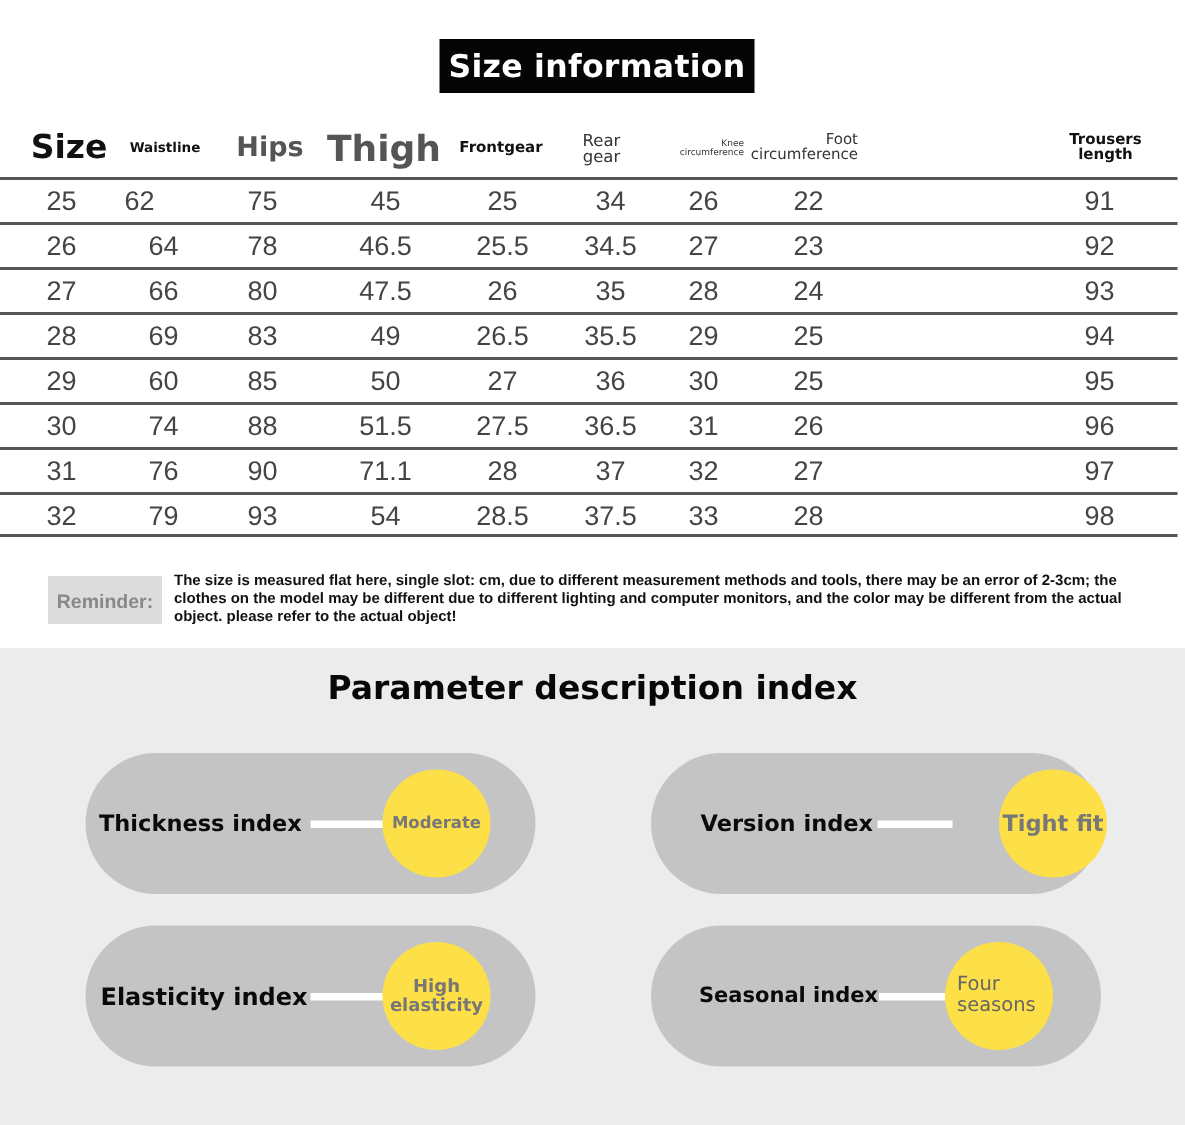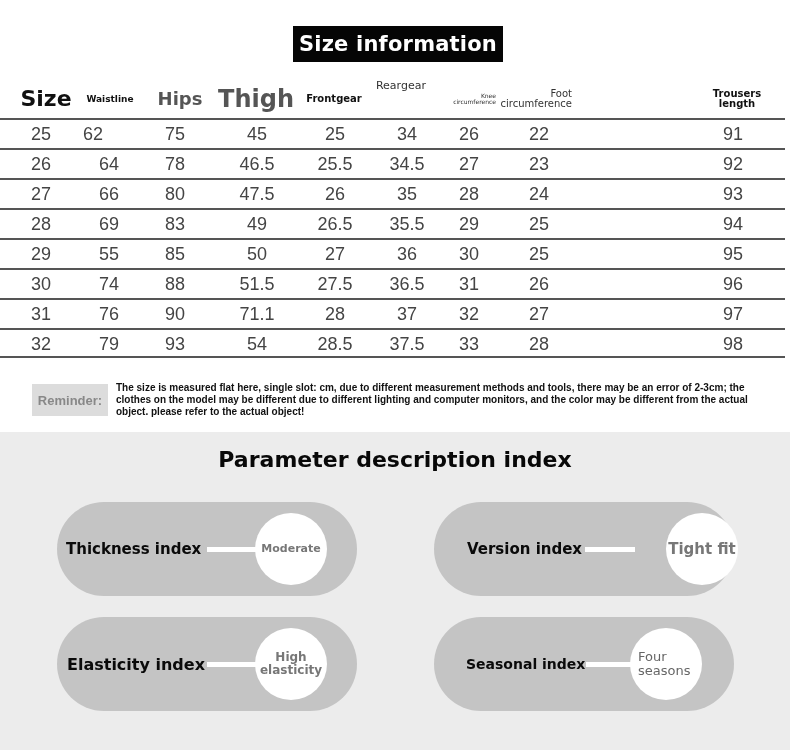--- a/index.html
+++ b/index.html
@@ -13,38 +13,38 @@
   .row.last { border-bottom: 2px solid #555; }
   .cell { position: absolute; top: 0; height: 28px; display: flex; align-items: center; justify-content: center; font-family: "Liberation Sans", sans-serif; font-size: 18px; color: #444; }
   .reminder { position: absolute; left: 32px; top: 382px; width: 728px; height: 36px; }
   .rem-label { position: absolute; left: 0; top: 2px; width: 76px; height: 32px; background: #dcdcdc; color: #888; font-weight: bold; font-size: 13px; display: flex; align-items: center; justify-content: center; font-family: "Liberation Sans", sans-serif; }
   .rem-text { position: absolute; left: 84px; top: 0; width: 650px; font-size: 10px; line-height: 12px; font-family: "Liberation Sans", sans-serif; font-weight: bold; color: #111; }
   .bottom { position: absolute; left: 0; top: 432px; width: 790px; height: 318px; background: #ececec; }
   .param-title { position: absolute; left: 0; top: 15px; width: 790px; text-align: center; font-weight: bold; font-size: 22px; color: #080808; }
   .pill { position: absolute; width: 300px; height: 94px; background: #c4c4c4; border-radius: 47px; }
   .pill-label { position: absolute; top: 0; height: 94px; display: flex; align-items: center; font-weight: bold; font-size: 15px; color: #0a0a0a; white-space: nowrap; }
   .pill-line { position: absolute; top: 45px; height: 5px; background: #fff; }
-  .pill-circle { position: absolute; top: 11px; width: 72px; height: 72px; border-radius: 50%; background: #ffffff; display: flex; align-items: center; justify-content: center; text-align: left; color: #777; font-weight: bold; line-height: 1.1; }
+  .pill-circle { position: absolute; top: 11px; width: 72px; height: 72px; border-radius: 50%; background: #fde047; display: flex; align-items: center; justify-content: center; text-align: left; color: #777; font-weight: bold; line-height: 1.1; }
 </style>
 </head>
 <body>
 
 <div class="top">
   <div class="title-box">Size information</div>
 
   <div class="hdr">
     <div class="hcell" style="left:18px;width:56px;font-size:22px;color:#111;">Size</div>
     <div class="hcell" style="left:82px;width:56px;font-size:9px;color:#111;">Waistline</div>
     <div class="hcell" style="left:152px;width:56px;font-size:18px;color:#555;">Hips</div>
     <div class="hcell" style="left:218px;width:76px;font-size:24px;color:#555;">Thigh</div>
     <div class="hcell" style="left:310px;width:48px;font-size:10px;color:#111;flex-direction:row;">
       <span>Front</span>
       <span>gear</span>
     </div>
-    <div class="hcell" style="left:378px;width:46px;font-size:11px;color:#333;align-items:flex-start;font-weight:normal;">
+    <div class="hcell" style="left:378px;width:46px;font-size:11px;color:#333;flex-direction:column;align-items:center;font-weight:normal;">
       <span>Rear</span>
       <span>gear</span>
     </div>
     <div class="hcell" style="left:440px;width:56px;font-size:6px;color:#333;flex-direction:column;align-items:flex-end;font-weight:normal;">
       <span>Knee</span>
       <span>circumference</span>
     </div>
     <div class="hcell" style="left:506px;width:66px;font-size:10px;color:#333;flex-direction:column;align-items:flex-end;font-weight:normal;">
       <span>Foot</span>
       <span>circumference</span>
@@ -96,21 +96,21 @@
       <div class="cell" style="left:232px;width:50px;">49</div>
       <div class="cell" style="left:310px;width:50px;">26.5</div>
       <div class="cell" style="left:382px;width:50px;">35.5</div>
       <div class="cell" style="left:448px;width:42px;">29</div>
       <div class="cell" style="left:518px;width:42px;">25</div>
       <div class="cell" style="left:600px;width:60px;"></div>
       <div class="cell" style="left:712px;width:42px;">94</div>
     </div>
     <div class="row" style="top:120px;">
       <div class="cell" style="left:20px;width:42px;">29</div>
-      <div class="cell" style="left:88px;width:42px;">55</div>
+      <div class="cell" style="left:88px;width:42px;">60</div>
       <div class="cell" style="left:154px;width:42px;">85</div>
       <div class="cell" style="left:232px;width:50px;">50</div>
       <div class="cell" style="left:310px;width:50px;">27</div>
       <div class="cell" style="left:382px;width:50px;">36</div>
       <div class="cell" style="left:448px;width:42px;">30</div>
       <div class="cell" style="left:518px;width:42px;">25</div>
       <div class="cell" style="left:600px;width:60px;"></div>
       <div class="cell" style="left:712px;width:42px;">95</div>
     </div>
     <div class="row" style="top:150px;">

